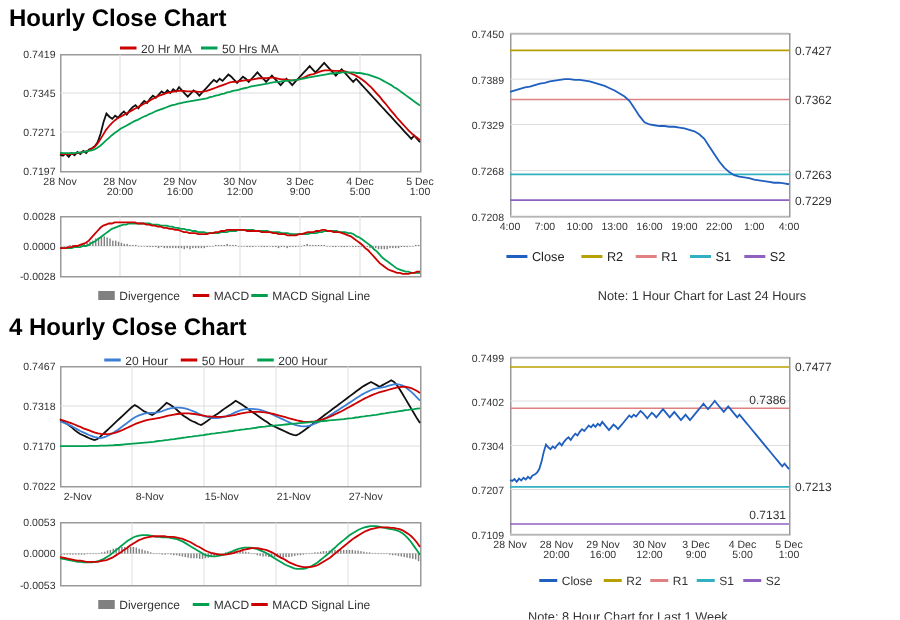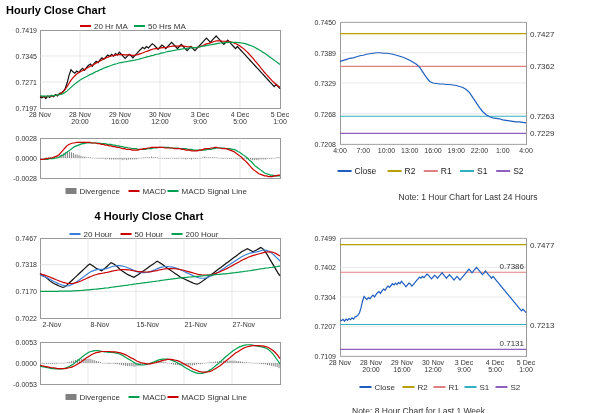--- a/index.html
+++ b/index.html
@@ -2,21 +2,21 @@
 <html><head>
 <meta charset="utf-8">
 <style>
   html,body{margin:0;padding:0;}
   body{
     width:600px;height:413px;background:#ffffff;
     font-family:"Liberation Sans",sans-serif;
     color:#000;overflow:hidden;position:relative;
   }
   .panel{position:absolute;}
-  .title{font-size:11px;font-weight:bold;color:#000;}
+  .title{font-size:16px;font-weight:bold;color:#000;}
   .note{font-size:8.5px;color:#333;}
   svg{display:block;}
   .tick{font-size:7px;fill:#333;font-family:"Liberation Sans",sans-serif;}
   .ticky{font-size:7px;fill:#333;font-family:"Liberation Sans",sans-serif;}
   .lvl{font-size:8px;fill:#333;font-family:"Liberation Sans",sans-serif;}
   .legtxt{font-size:8px;fill:#333;font-family:"Liberation Sans",sans-serif;}
   .legtxt2{font-size:8.5px;fill:#222;font-family:"Liberation Sans",sans-serif;}
   .bx{fill:none;stroke:#999;stroke-width:1;}
   .grid{stroke:#d9d9d9;stroke-width:.6;}
   .ser{fill:none;stroke-width:1.2;}
@@ -265,21 +265,21 @@
       </g>
       <g>
         <line x1="200.2" y1="157" x2="214.2" y2="157" stroke="#9060c0" stroke-width="2"></line>
         <text x="217.2" y="160" class="legtxt2" text-anchor="start">S2</text>
       </g>
     </svg>
   <div class="note" style="margin-left:44px;">Note: 1 Hour Chart for Last 24 Hours</div>
 </div>
 
 <div class="panel" style="left:4px;top:210px;width:288px;height:200px;">
-  <div class="title" style="margin-left:2px;text-align:center;">4 Hourly Close Chart</div>
+  <div class="title" style="margin-left:2px;">4 Hourly Close Chart</div>
   <svg id="svg-bl" width="288" height="184">
       <rect x="36.5" y="16.5" width="240" height="80" class="bx"></rect>
       <line x1="36" y1="42.66666666666667" x2="276" y2="42.66666666666667" class="grid"></line>
       <line x1="36" y1="69.33333333333334" x2="276" y2="69.33333333333334" class="grid"></line>
       <line x1="84" y1="16" x2="84" y2="96" class="grid"></line>
       <line x1="132" y1="16" x2="132" y2="96" class="grid"></line>
       <line x1="180" y1="16" x2="180" y2="96" class="grid"></line>
       <line x1="228" y1="16" x2="228" y2="96" class="grid"></line>
       <text x="33" y="18.5" class="ticky" text-anchor="end">0.7467</text>
       <text x="33" y="45.16666666666667" class="ticky" text-anchor="end">0.7318</text>

